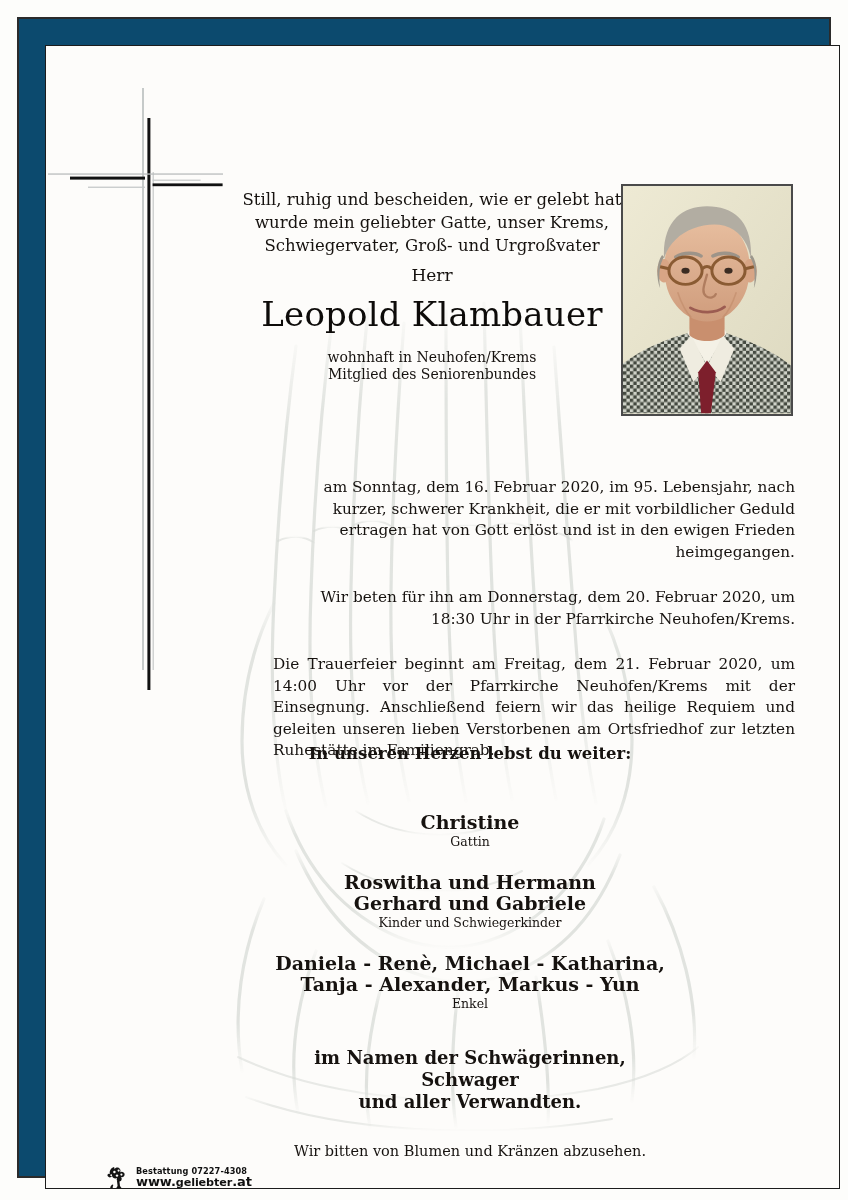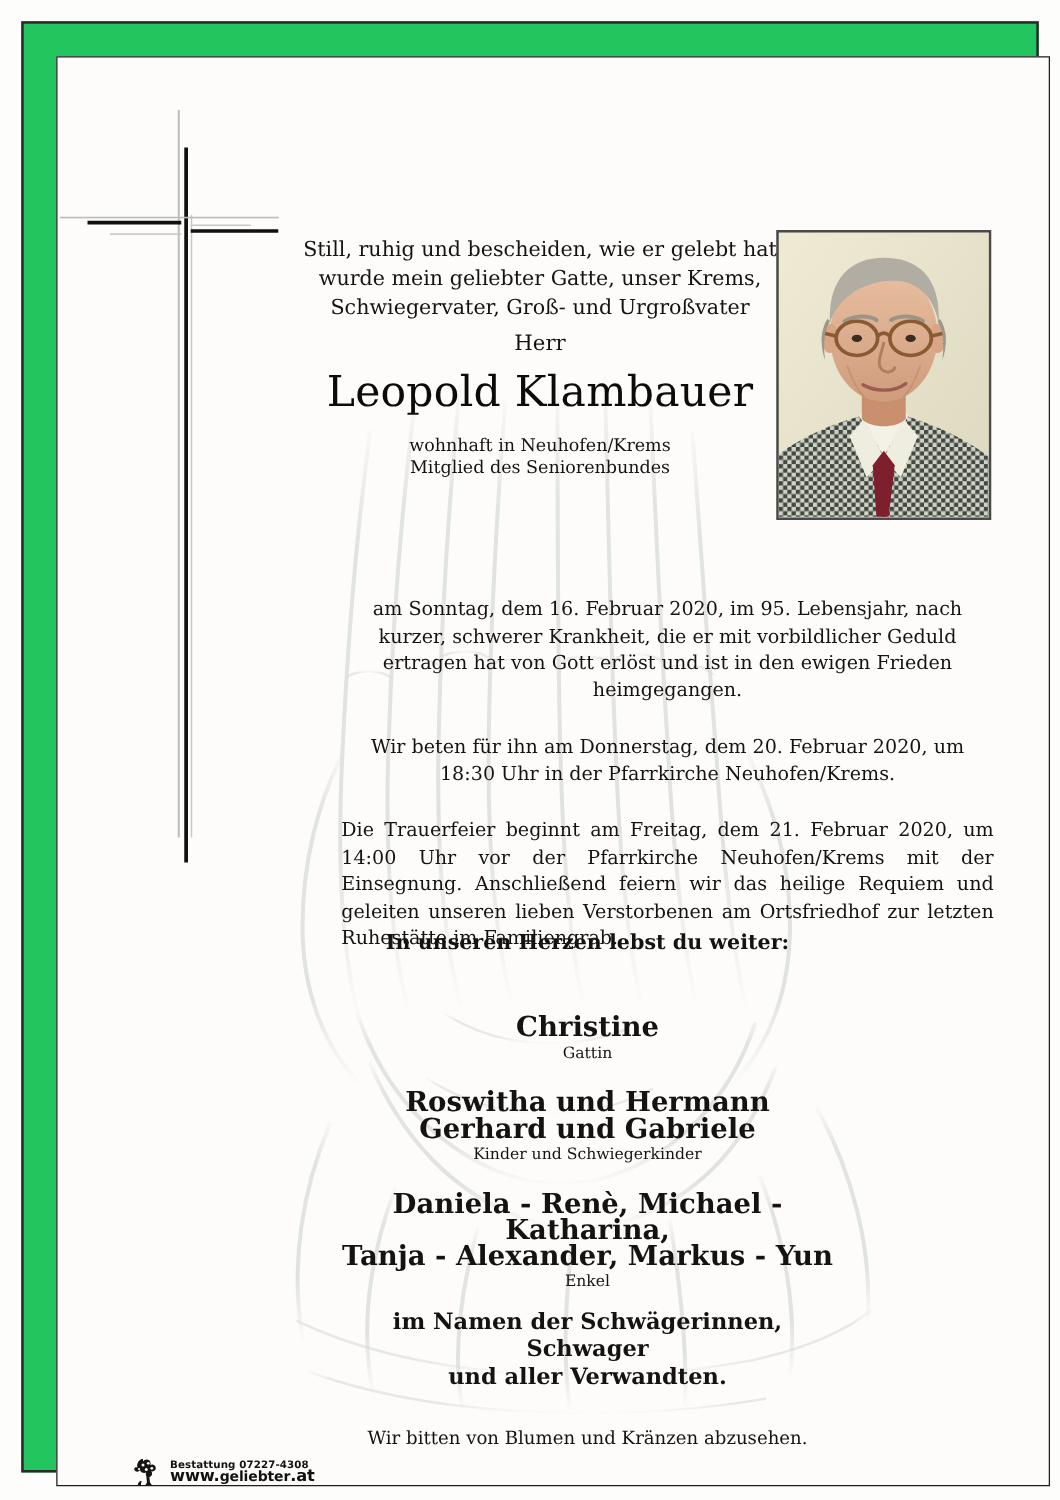--- a/index.html
+++ b/index.html
@@ -13,21 +13,21 @@
     position:absolute;left:0;top:0;width:848px;height:1200px;
     background:#fdfdfb;
   }
   
   .frame-outer{
     position:absolute;
     left:17px;top:17px;
     width:814px;height:1161px;
     border:2px solid #2b2b2b;
     box-sizing:border-box;
-    background:#22c55e;
+    background:#0c4a6e;
   }
   .frame-inner{
     position:absolute;
     left:26px;top:26px;
     width:795px;height:1144px;
     border:1.5px solid #1c1c1c;
     box-sizing:border-box;
     background:#fdfcfa;
     overflow:hidden;
   }
@@ -100,39 +100,39 @@
   .body-block{
     position:absolute;
     left:227px;top:431px;width:522px;
     color:#16120f;
     font-family:"DejaVu Serif", serif;
   }
   .para{
     font-size:15.3px;
     line-height:21.5px;
     margin:0 0 24px 0;
-    text-align:center;
+    text-align:right;
   }
   .para.justify{text-align:justify;}
   
   .family{
     position:absolute;
     left:224px;top:698px;width:400px;
     text-align:center;
     color:#16120f;
     font-family:"DejaVu Serif", serif;
   }
   .family-head{
     font-size:16.5px;
     font-weight:bold;
     margin-bottom:49px;
   }
   .fam-group{margin-bottom:22px;}
   .fam-names{
-    font-size:22px;
+    font-size:19px;
     font-weight:bold;
     line-height:21px;
   }
   .fam-role{
     font-size:12.5px;
     line-height:16px;
     margin-top:1px;
   }
   .in-name{
     position:absolute;

